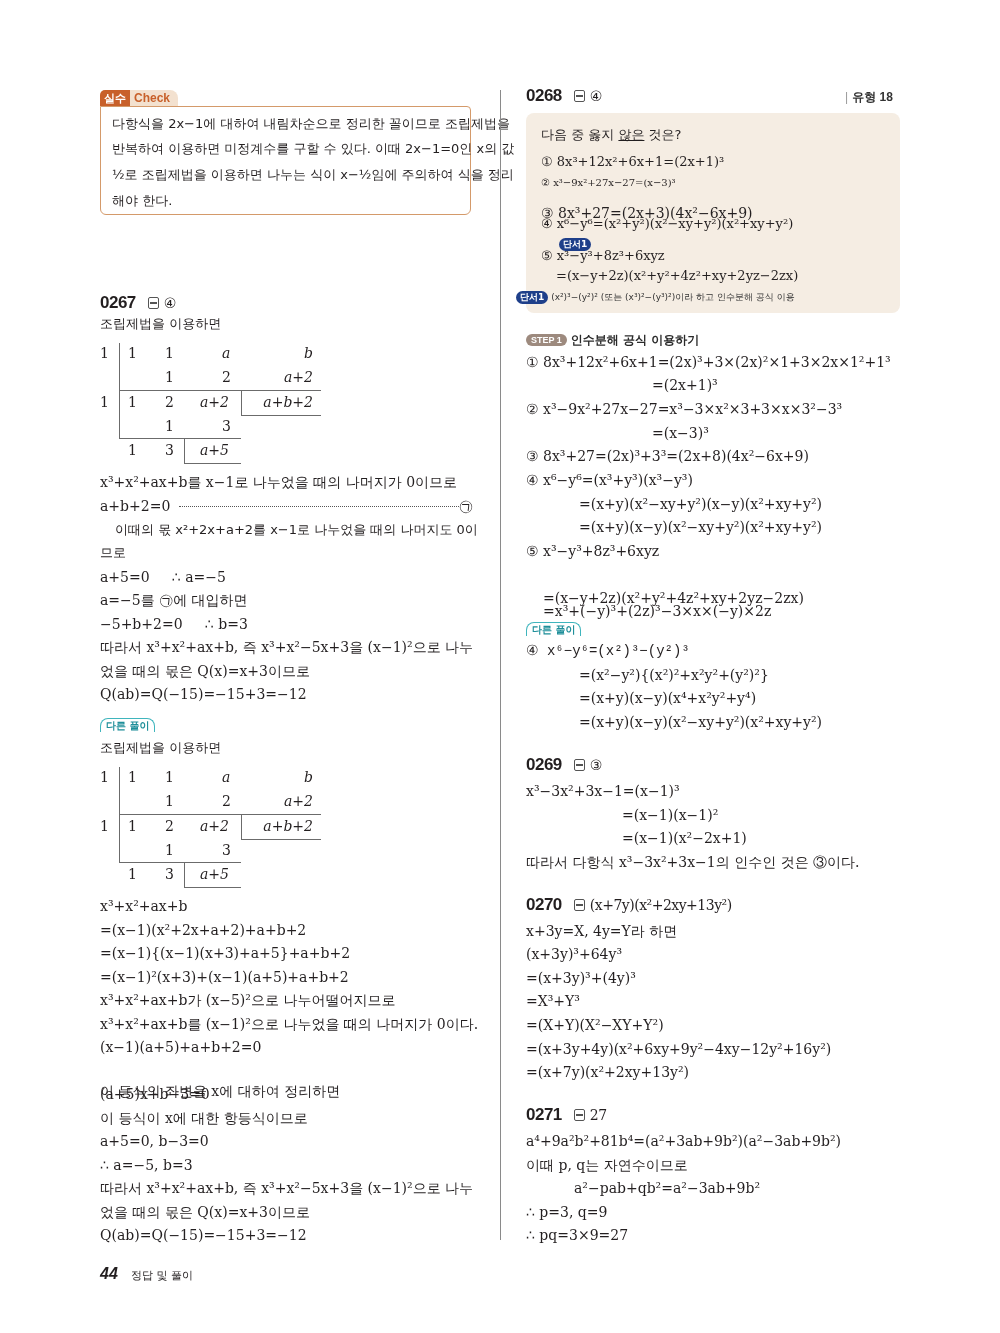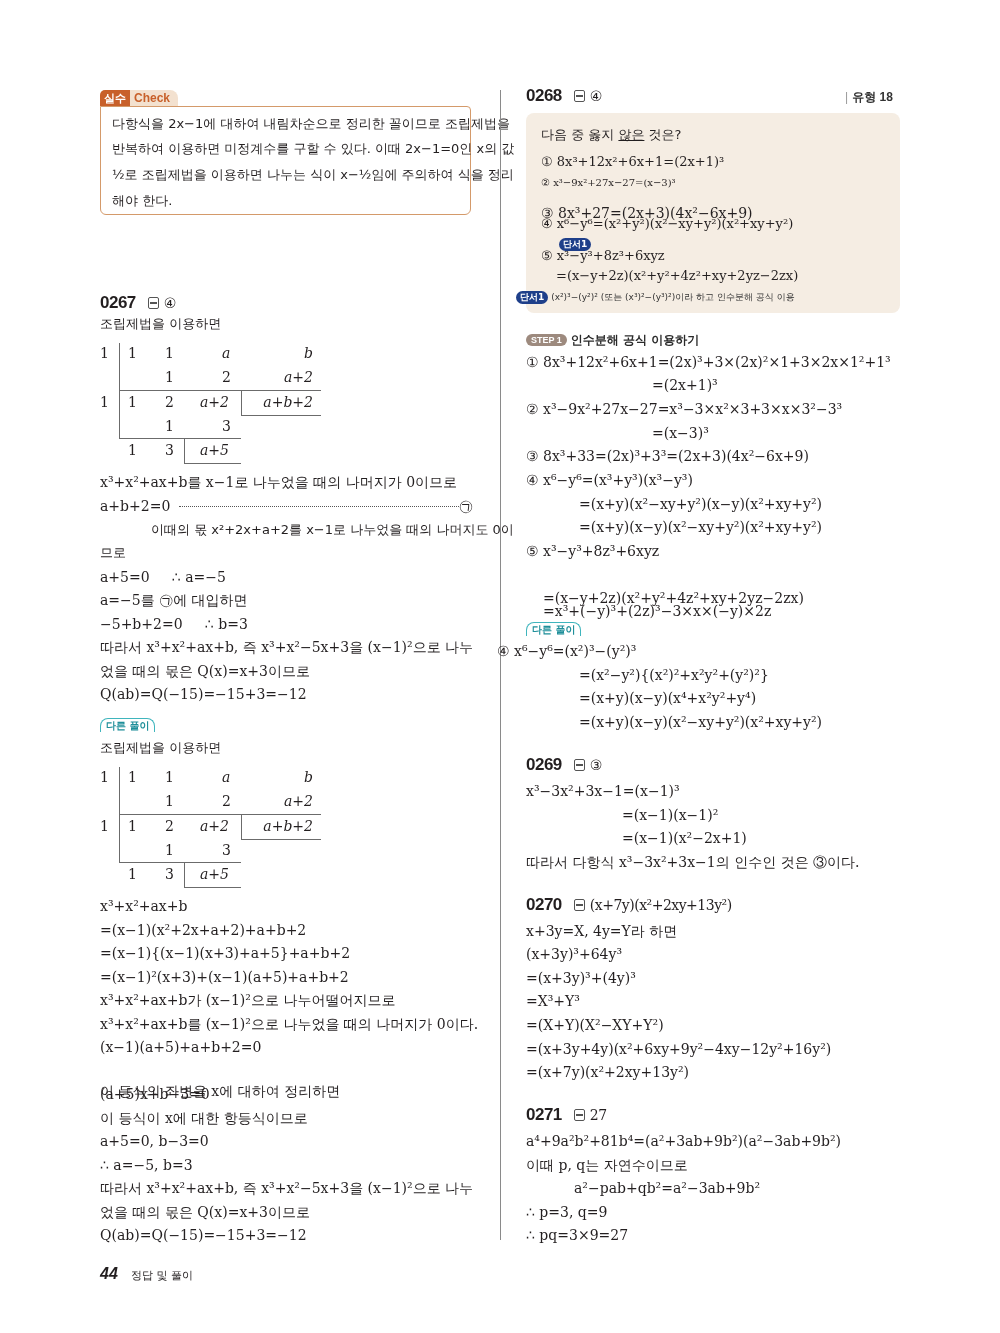--- a/index.html
+++ b/index.html
@@ -90,21 +90,21 @@
   <div class="vl" style="left:84px;top:96px;height:24px;"></div>
   <div class="hl" style="left:84px;top:120px;width:57px;"></div>
 </div>
 
 <div class="line" style="left:100px;top:473px;">x³+x²+ax+b를 x−1로 나누었을 때의 나머지가 0이므로</div>
 <div class="line" style="left:100px;top:497px;width:373px;">
   <span>a+b+2=0</span>
   <span class="dots" style="width:280px;margin-left:4px;"></span>
   <span style="position:absolute;right:0;top:0;" class="circ">㉠</span>
 </div>
-<div class="line kline" style="left:115px;top:521px;margin-left:36px;">이때의 몫 x²+2x+a+2를 x−1로 나누었을 때의 나머지도 0이</div>
+<div class="line kline" style="left:115px;top:521px;">이때의 몫 x²+2x+a+2를 x−1로 나누었을 때의 나머지도 0이</div>
 <div class="line kline" style="left:100px;top:544px;">므로</div>
 <div class="line" style="left:100px;top:568px;white-space:pre;">a+5=0     ∴ a=−5</div>
 <div class="line" style="left:100px;top:591px;">a=−5를 ㉠에 대입하면</div>
 <div class="line" style="left:100px;top:615px;white-space:pre;">−5+b+2=0     ∴ b=3</div>
 <div class="line" style="left:100px;top:638px;">따라서 x³+x²+ax+b, 즉 x³+x²−5x+3을 (x−1)²으로 나누</div>
 <div class="line" style="left:100px;top:662px;">었을 때의 몫은 Q(x)=x+3이므로</div>
 <div class="line" style="left:100px;top:685px;">Q(ab)=Q(−15)=−15+3=−12</div>
 
 <div class="alt-tag" style="left:100px;top:718px;">다른 풀이</div>
 <div class="line kline" style="left:100px;top:739px;">조립제법을 이용하면</div>
@@ -135,21 +135,21 @@
   <span style="left:65px;top:99px;">3</span>
   <span style="left:100px;top:99px;font-style:italic;">a+5</span>
   <div class="vl" style="left:84px;top:96px;height:24px;"></div>
   <div class="hl" style="left:84px;top:120px;width:57px;"></div>
 </div>
 
 <div class="line" style="left:100px;top:897px;">x³+x²+ax+b</div>
 <div class="line" style="left:100px;top:921px;">=(x−1)(x²+2x+a+2)+a+b+2</div>
 <div class="line" style="left:100px;top:944px;">=(x−1){(x−1)(x+3)+a+5}+a+b+2</div>
 <div class="line" style="left:100px;top:968px;">=(x−1)²(x+3)+(x−1)(a+5)+a+b+2</div>
-<div class="line" style="left:100px;top:991px;">x³+x²+ax+b가 (x−1)²으로 나누어떨어지므로</div>
+<div class="line" style="left:100px;top:991px;">x³+x²+ax+b가 (x−5)²으로 나누어떨어지므로</div>
 <div class="line" style="left:100px;top:1015px;">x³+x²+ax+b를 (x−1)²으로 나누었을 때의 나머지가 0이다.</div>
 <div class="line" style="left:100px;top:1038px;">(x−1)(a+5)+a+b+2=0</div>
 <div class="line" style="left:100px;top:1062px;margin-top:20px;">이 등식의 좌변을 x에 대하여 정리하면</div>
 <div class="line" style="left:100px;top:1085px;">(a+5)x+b−3=0</div>
 <div class="line" style="left:100px;top:1109px;">이 등식이 x에 대한 항등식이므로</div>
 <div class="line" style="left:100px;top:1132px;">a+5=0, b−3=0</div>
 <div class="line" style="left:100px;top:1156px;">∴ a=−5, b=3</div>
 <div class="line" style="left:100px;top:1179px;">따라서 x³+x²+ax+b, 즉 x³+x²−5x+3을 (x−1)²으로 나누</div>
 <div class="line" style="left:100px;top:1203px;">었을 때의 몫은 Q(x)=x+3이므로</div>
 <div class="line" style="left:100px;top:1226px;">Q(ab)=Q(−15)=−15+3=−12</div>
@@ -177,30 +177,30 @@
   <span class="kline" style="font-size:9px;color:#333;">(x²)³−(y²)² (또는 (x³)²−(y³)²)이라 하고 인수분해 공식 이용</span>
 </div>
 
 <div class="line" style="left:526px;top:330px;">
   <span class="step-badge">STEP 1</span><span class="step-title">인수분해 공식 이용하기</span>
 </div>
 <div class="line" style="left:526px;top:353px;">① 8x³+12x²+6x+1=(2x)³+3×(2x)²×1+3×2x×1²+1³</div>
 <div class="line" style="left:652px;top:376px;">=(2x+1)³</div>
 <div class="line" style="left:526px;top:400px;">② x³−9x²+27x−27=x³−3×x²×3+3×x×3²−3³</div>
 <div class="line" style="left:652px;top:424px;">=(x−3)³</div>
-<div class="line" style="left:526px;top:447px;">③ 8x³+33=(2x)³+3³=(2x+3)(4x²−6x+9)</div>
+<div class="line" style="left:526px;top:447px;">③ 8x³+27=(2x)³+3³=(2x+8)(4x²−6x+9)</div>
 <div class="line" style="left:526px;top:471px;">④ x⁶−y⁶=(x³+y³)(x³−y³)</div>
 <div class="line" style="left:579px;top:495px;">=(x+y)(x²−xy+y²)(x−y)(x²+xy+y²)</div>
 <div class="line" style="left:579px;top:518px;">=(x+y)(x−y)(x²−xy+y²)(x²+xy+y²)</div>
 <div class="line" style="left:526px;top:542px;">⑤ x³−y³+8z³+6xyz</div>
 <div class="line" style="left:543px;top:565px;margin-top:37px;">=x³+(−y)³+(2z)³−3×x×(−y)×2z</div>
 <div class="line" style="left:543px;top:589px;">=(x−y+2z)(x²+y²+4z²+xy+2yz−2zx)</div>
 
 <div class="alt-tag" style="left:526px;top:622px;">다른 풀이</div>
-<div class="line" style="left:497px;top:642px;">④ x⁶−y⁶=(x²)³−(y²)³</div>
+<div class="line" style="left:526px;top:642px;font-family:Liberation Mono, monospace;">④ x⁶−y⁶=(x²)³−(y²)³</div>
 <div class="line" style="left:579px;top:666px;">=(x²−y²){(x²)²+x²y²+(y²)²}</div>
 <div class="line" style="left:579px;top:689px;">=(x+y)(x−y)(x⁴+x²y²+y⁴)</div>
 <div class="line" style="left:579px;top:713px;">=(x+y)(x−y)(x²−xy+y²)(x²+xy+y²)</div>
 
 <div class="pnum" style="left:526px;top:755px;">
   <span>0269</span><span class="ans-icon"></span><span class="ans-text circ">③</span>
 </div>
 <div class="line" style="left:526px;top:782px;">x³−3x²+3x−1=(x−1)³</div>
 <div class="line" style="left:622px;top:806px;">=(x−1)(x−1)²</div>
 <div class="line" style="left:622px;top:829px;">=(x−1)(x²−2x+1)</div>

